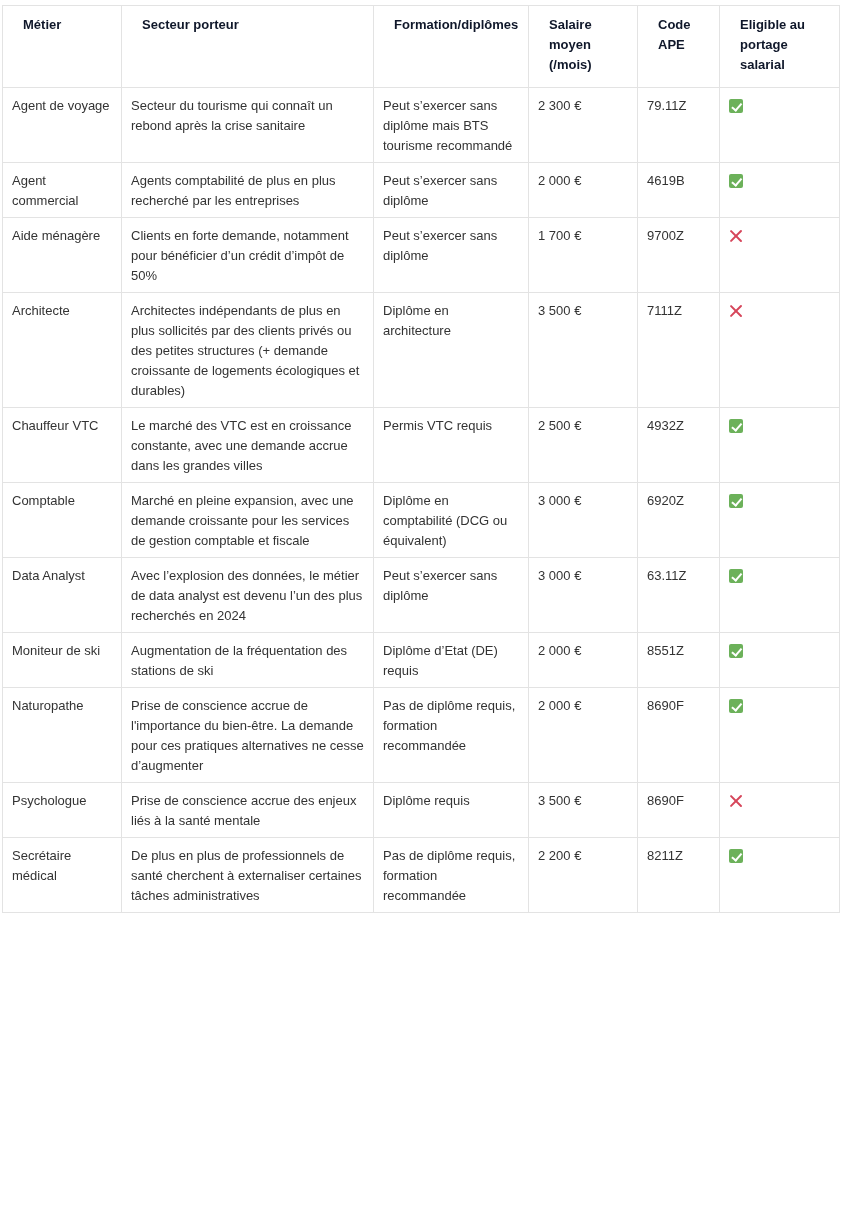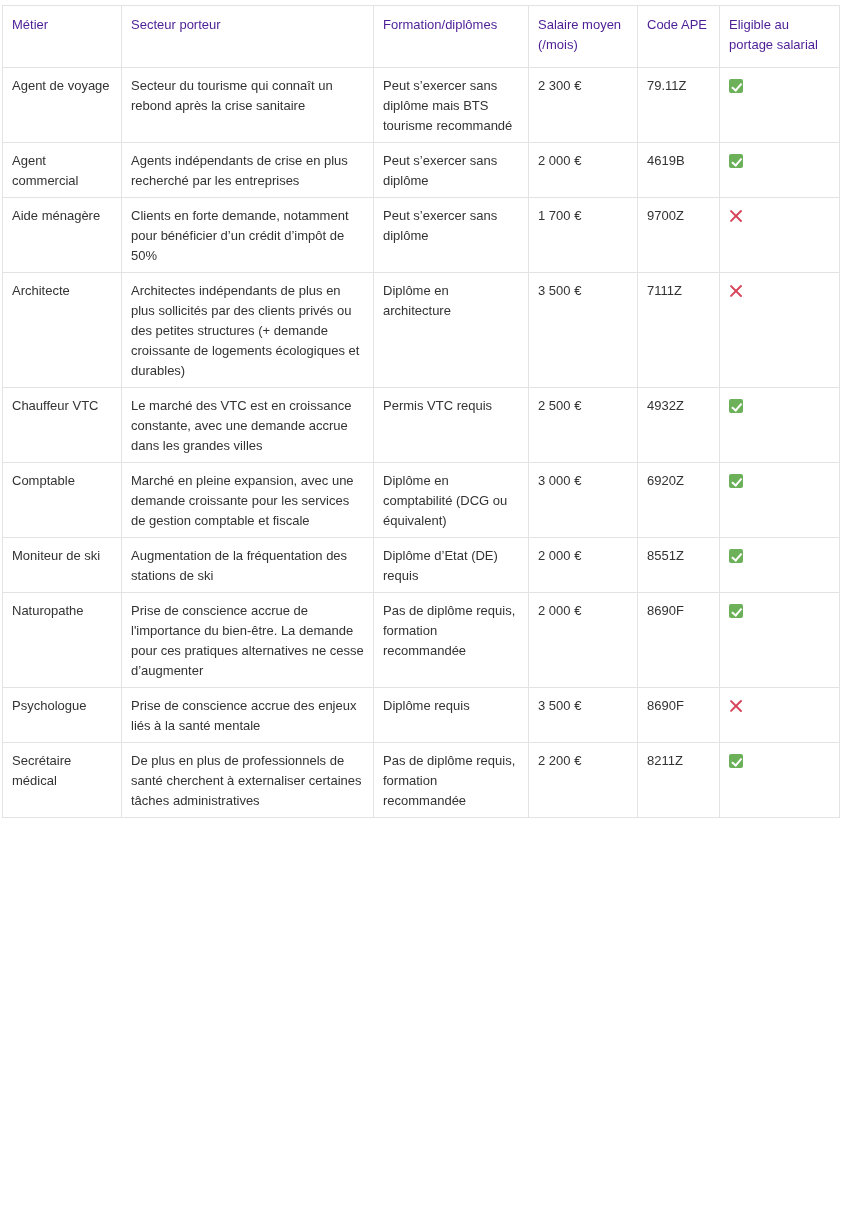--- a/index.html
+++ b/index.html
@@ -14,21 +14,21 @@
       table-layout: fixed;
       width: 837px;
     }
     th, td {
       border: 1px solid #e3e3e3;
       vertical-align: top;
       text-align: left;
       padding: 8px 9px 6px 9px;
       word-wrap: break-word;
     }
-    th { font-weight: normal; color: #4c1d95; padding-top: 9px; padding-bottom: 12px; }
+    th { font-weight: bold; color: #0f172a; padding-top: 9px; padding-bottom: 12px; padding-left: 20px; }
     col.c1 { width: 119px; }
     col.c2 { width: 252px; }
     col.c3 { width: 155px; }
     col.c4 { width: 109px; }
     col.c5 { width: 82px; }
     col.c6 { width: 120px; }
     .icon-no {
       display: inline-block; width: 14px; height: 14px; position: relative; margin-top: 3px;
     }
     .icon-no::before, .icon-no::after {
@@ -73,21 +73,21 @@
         <tr>
           <td>Agent de voyage</td>
           <td>Secteur du tourisme qui connaît un rebond après la crise sanitaire</td>
           <td>Peut s’exercer sans diplôme mais BTS tourisme recommandé</td>
           <td>2 300 €</td>
           <td>79.11Z</td>
           <td><span class="icon-yes" title="yes"></span></td>
         </tr>
         <tr>
           <td>Agent commercial</td>
-          <td>Agents indépendants de crise en plus recherché par les entreprises</td>
+          <td>Agents comptabilité de plus en plus recherché par les entreprises</td>
           <td>Peut s’exercer sans diplôme</td>
           <td>2 000 €</td>
           <td>4619B</td>
           <td><span class="icon-yes" title="yes"></span></td>
         </tr>
         <tr>
           <td>Aide ménagère</td>
           <td>Clients en forte demande, notamment pour bénéficier d’un crédit d’impôt de 50%</td>
           <td>Peut s’exercer sans diplôme</td>
           <td>1 700 €</td>
@@ -109,20 +109,28 @@
           <td>2 500 €</td>
           <td>4932Z</td>
           <td><span class="icon-yes" title="yes"></span></td>
         </tr>
         <tr>
           <td>Comptable</td>
           <td>Marché en pleine expansion, avec une demande croissante pour les services de gestion comptable et fiscale</td>
           <td>Diplôme en comptabilité (DCG ou équivalent)</td>
           <td>3 000 €</td>
           <td>6920Z</td>
+          <td><span class="icon-yes" title="yes"></span></td>
+        </tr>
+        <tr>
+          <td>Data Analyst</td>
+          <td>Avec l’explosion des données, le métier de data analyst est devenu l’un des plus recherchés en 2024</td>
+          <td>Peut s’exercer sans diplôme</td>
+          <td>3 000 €</td>
+          <td>63.11Z</td>
           <td><span class="icon-yes" title="yes"></span></td>
         </tr>
         <tr>
           <td>Moniteur de ski</td>
           <td>Augmentation de la fréquentation des stations de ski</td>
           <td>Diplôme d’Etat (DE) requis</td>
           <td>2 000 €</td>
           <td>8551Z</td>
           <td><span class="icon-yes" title="yes"></span></td>
         </tr>

